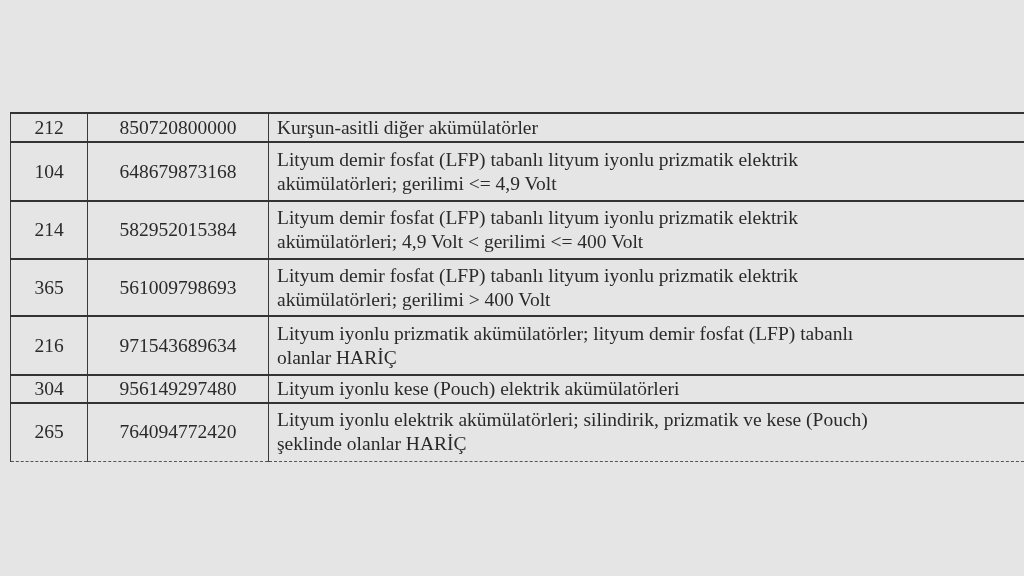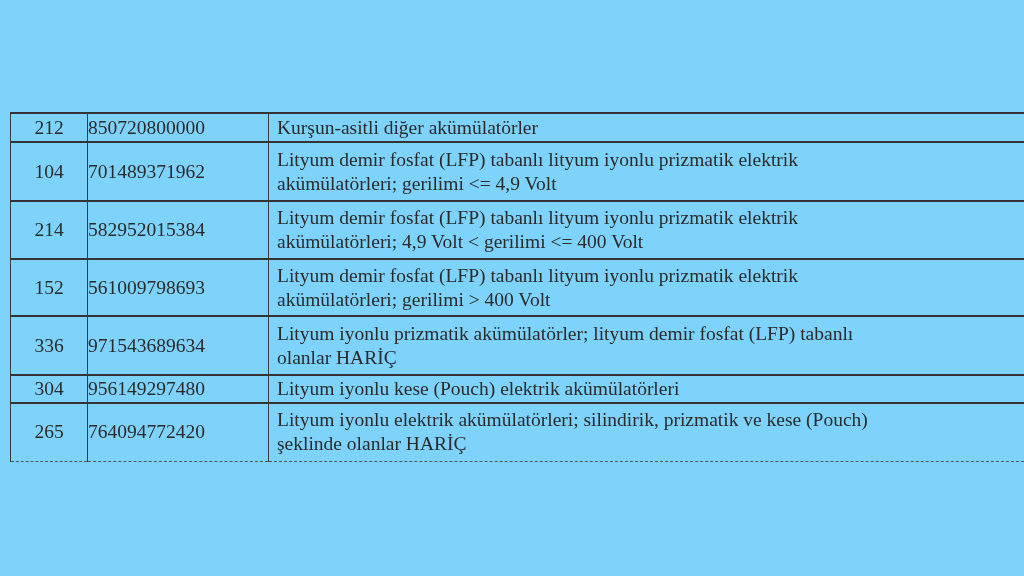--- a/index.html
+++ b/index.html
@@ -7,21 +7,21 @@
     padding: 0;
     width: 1024px;
     height: 576px;
     background: #ffffff;
     overflow: hidden;
   }
   .page {
     position: relative;
     width: 1024px;
     height: 576px;
-    background: #7dd3fc;
+    background: #e5e5e5;
   }
   .scan-table {
     position: absolute;
     left: 10px;
     top: 112px;
     width: 1030px;
     border-collapse: collapse;
     font-family: "Liberation Serif", "DejaVu Serif", serif;
     color: #2a2a2a;
     filter: blur(0.35px);
@@ -35,20 +35,21 @@
   }
   .scan-table tr {
     border-top: 2px solid #333;
   }
   .col-no {
     width: 76px;
     text-align: center;
   }
   .col-code {
     width: 180px;
+    text-align: center;
   }
   .col-desc {
     text-align: left;
     padding-left: 8px !important;
     padding-right: 8px !important;
   }
   .col-desc span { display: block; }
   .r1 { height: 29px; }
   .r2 { height: 59px; }
   .r3 { height: 58px; }
@@ -68,44 +69,44 @@
     <tbody>
       <tr class="r1">
         <td class="col-no">212</td>
         <td class="col-code">850720800000</td>
         <td class="col-desc">
           <span>Kurşun-asitli diğer akümülatörler</span>
         </td>
       </tr>
       <tr class="r2">
         <td class="col-no">104</td>
-        <td class="col-code">701489371962</td>
+        <td class="col-code">648679873168</td>
         <td class="col-desc">
           <span>Lityum demir fosfat (LFP) tabanlı lityum iyonlu prizmatik elektrik</span>
           <span>akümülatörleri; gerilimi &lt;= 4,9 Volt</span>
         </td>
       </tr>
       <tr class="r3">
         <td class="col-no">214</td>
         <td class="col-code">582952015384</td>
         <td class="col-desc">
           <span>Lityum demir fosfat (LFP) tabanlı lityum iyonlu prizmatik elektrik</span>
           <span>akümülatörleri; 4,9 Volt &lt; gerilimi &lt;= 400 Volt</span>
         </td>
       </tr>
       <tr class="r4">
-        <td class="col-no">152</td>
+        <td class="col-no">365</td>
         <td class="col-code">561009798693</td>
         <td class="col-desc">
           <span>Lityum demir fosfat (LFP) tabanlı lityum iyonlu prizmatik elektrik</span>
           <span>akümülatörleri; gerilimi &gt; 400 Volt</span>
         </td>
       </tr>
       <tr class="r5">
-        <td class="col-no">336</td>
+        <td class="col-no">216</td>
         <td class="col-code">971543689634</td>
         <td class="col-desc">
           <span>Lityum iyonlu prizmatik akümülatörler; lityum demir fosfat (LFP) tabanlı</span>
           <span>olanlar HARİÇ</span>
         </td>
       </tr>
       <tr class="r6">
         <td class="col-no">304</td>
         <td class="col-code">956149297480</td>
         <td class="col-desc">

